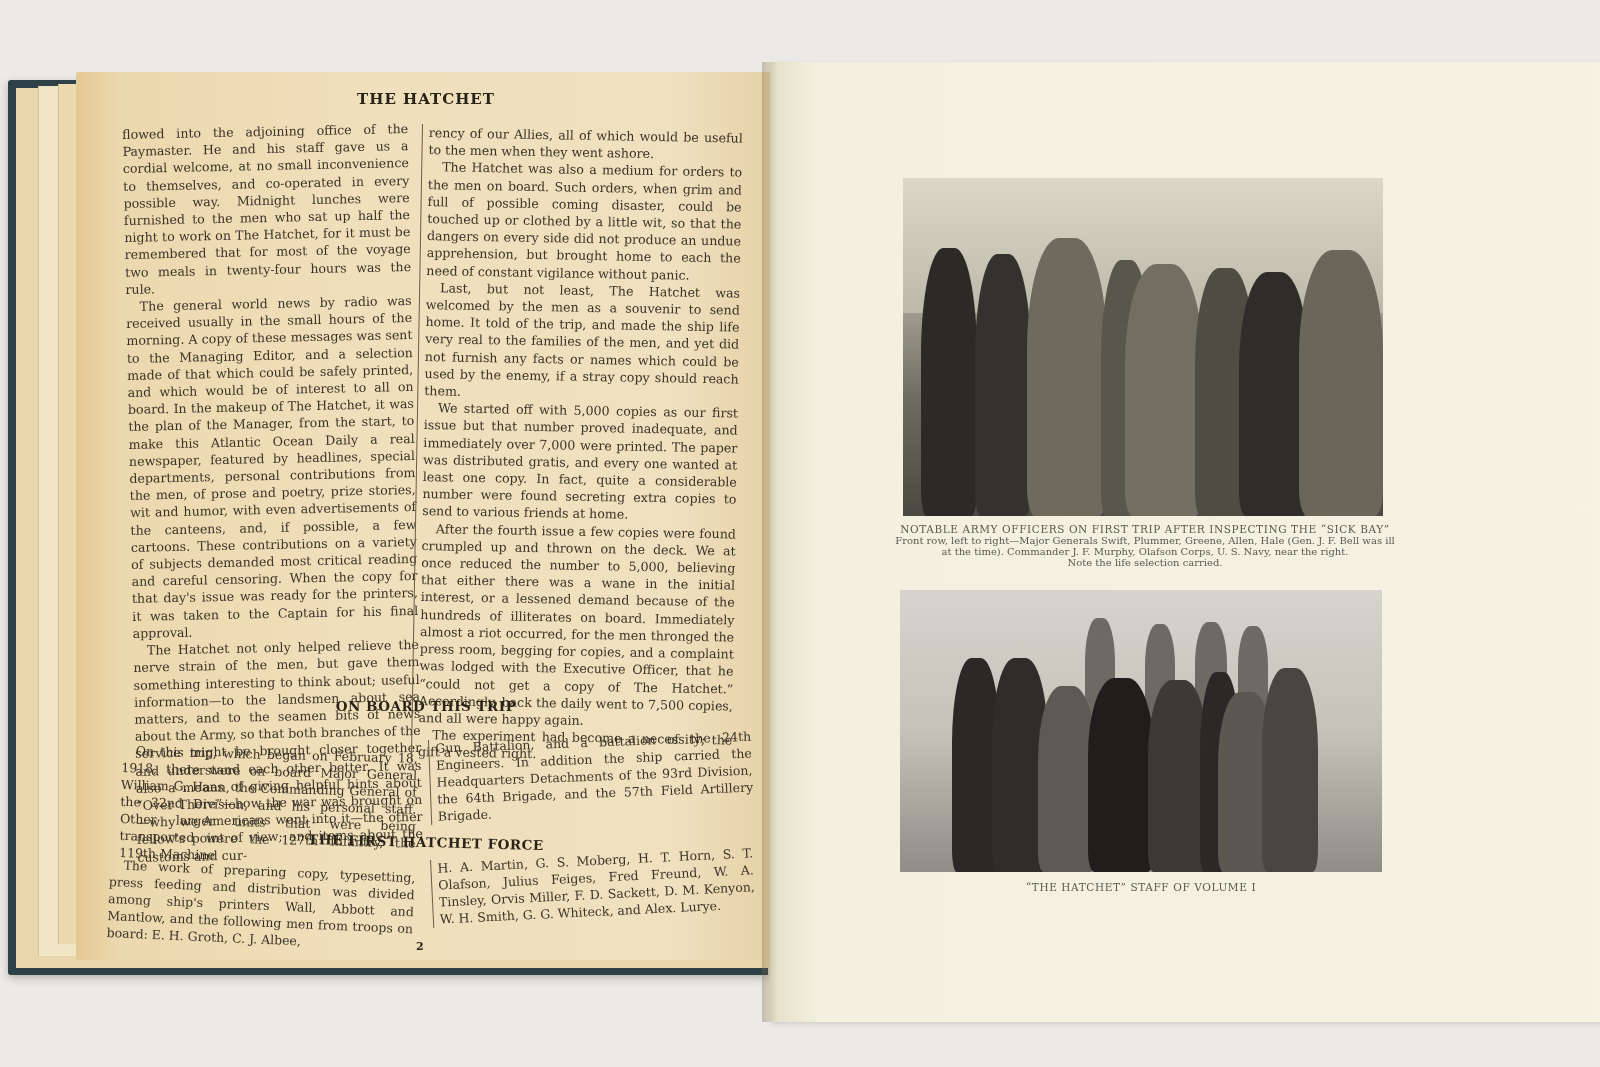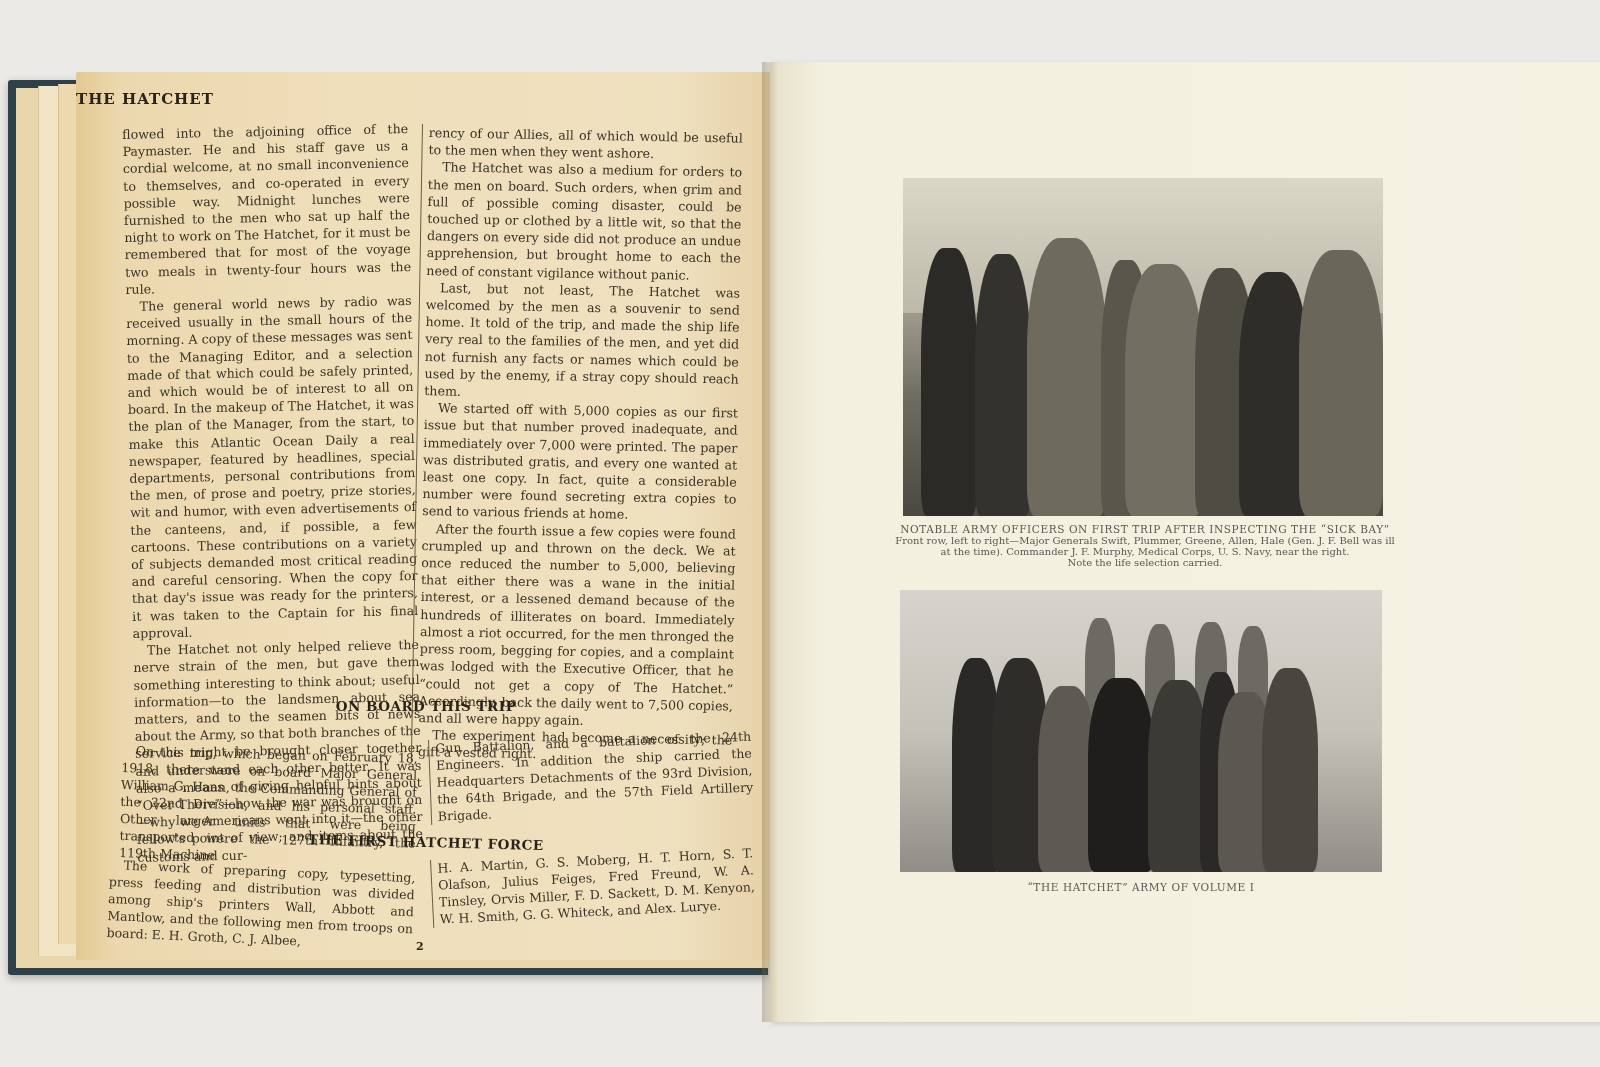--- a/index.html
+++ b/index.html
@@ -25,21 +25,21 @@
     position:absolute; left:770px; top:62px; width:800px; height:960px;
     background: linear-gradient(90deg, #e6e0c9 0%, #f3f0df 6%, #f5f2e3 100%);
     box-shadow: 1px 2px 5px rgba(0,0,0,0.12);
     padding-left: 36px;
   }
   .gutter {
     position:absolute; left:762px; top:62px; width:16px; height:960px;
     background: linear-gradient(90deg, rgba(120,100,60,0.35), rgba(120,100,60,0));
   }
   .running-head {
-    position:absolute; left:0; width:100%; top:18px; 
+    position:absolute; left:0; width:100%; top:18px; text-align:center;
     font-weight:bold; font-size:15px; letter-spacing:1px; color:#2a2418;
   }
   .col {
     position:absolute; font-size:12.6px; line-height:17.2px; color:#3a3326;
     text-align:justify;
   }
   .col p { margin:0; text-indent:14px; }
   .col p.first { text-indent:0; }
   .col-left { left:46px; top:54px; width:286px; transform: rotate(-1.2deg); transform-origin: left top; }
   .col-right { left:346px; top:52px; width:314px; border-left:1px solid #6a5d45; padding-left:6px; transform: rotate(1deg); transform-origin: left top; }
@@ -104,36 +104,36 @@
     <div class="fig" style="left:124px; top:60px; width:80px; height:278px; background:#6e6a5e;"></div>
     <div class="fig" style="left:198px; top:82px; width:50px; height:256px; background:#59564c;"></div>
     <div class="fig" style="left:222px; top:86px; width:78px; height:252px; background:#726e62;"></div>
     <div class="fig" style="left:292px; top:90px; width:60px; height:248px; background:#4f4c44;"></div>
     <div class="fig" style="left:336px; top:94px; width:70px; height:244px; background:#2f2d2a;"></div>
     <div class="fig" style="left:396px; top:72px; width:84px; height:266px; background:#6a665a;"></div>
   </div>
   <div class="caption" style="left:120px; top:462px; width:510px;">
     <div class="title">NOTABLE ARMY OFFICERS ON FIRST TRIP AFTER INSPECTING THE “SICK BAY”</div>
     <div>Front row, left to right—Major Generals Swift, Plummer, Greene, Allen, Hale (Gen. J. F. Bell was ill</div>
-    <div>at the time).   Commander J. F. Murphy, Medical Corps, U. S. Navy, near the right.</div>
+    <div>at the time).   Commander J. F. Murphy, Olafson Corps, U. S. Navy, near the right.</div>
     <div>Note the life selection carried.</div>
   </div>
 
   <div class="photo" style="left:130px; top:528px; width:482px; height:282px; background:linear-gradient(180deg,#d6d4cc 0%,#c4c2b9 50%,#8f8d85 100%);">
     <div class="fig" style="left:185px; top:28px; width:30px; height:110px; background:#6c6a62;"></div>
     <div class="fig" style="left:245px; top:34px; width:30px; height:104px; background:#6c6a62;"></div>
     <div class="fig" style="left:295px; top:32px; width:32px; height:106px; background:#6c6a62;"></div>
     <div class="fig" style="left:338px; top:36px; width:30px; height:102px; background:#6c6a62;"></div>
     <div class="fig" style="left:52px; top:68px; width:48px; height:214px; background:#2a2927;"></div>
     <div class="fig" style="left:92px; top:68px; width:56px; height:214px; background:#2e2d2a;"></div>
     <div class="fig" style="left:138px; top:96px; width:58px; height:186px; background:#5c5a52;"></div>
     <div class="fig" style="left:188px; top:88px; width:66px; height:194px; background:#1f1e1c;"></div>
     <div class="fig" style="left:248px; top:90px; width:60px; height:192px; background:#3c3a35;"></div>
     <div class="fig" style="left:300px; top:82px; width:40px; height:200px; background:#2a2927;"></div>
     <div class="fig" style="left:318px; top:102px; width:56px; height:180px; background:#5a5850;"></div>
     <div class="fig" style="left:362px; top:78px; width:56px; height:204px; background:#48463f;"></div>
   </div>
   <div class="caption" style="left:130px; top:820px; width:482px;">
-    <div class="title">“THE HATCHET” ARMY OF VOLUME I</div>
+    <div class="title">“THE HATCHET” STAFF OF VOLUME I</div>
   </div>
 </div>
 
 <div class="gutter"></div>
 
 </body></html>

